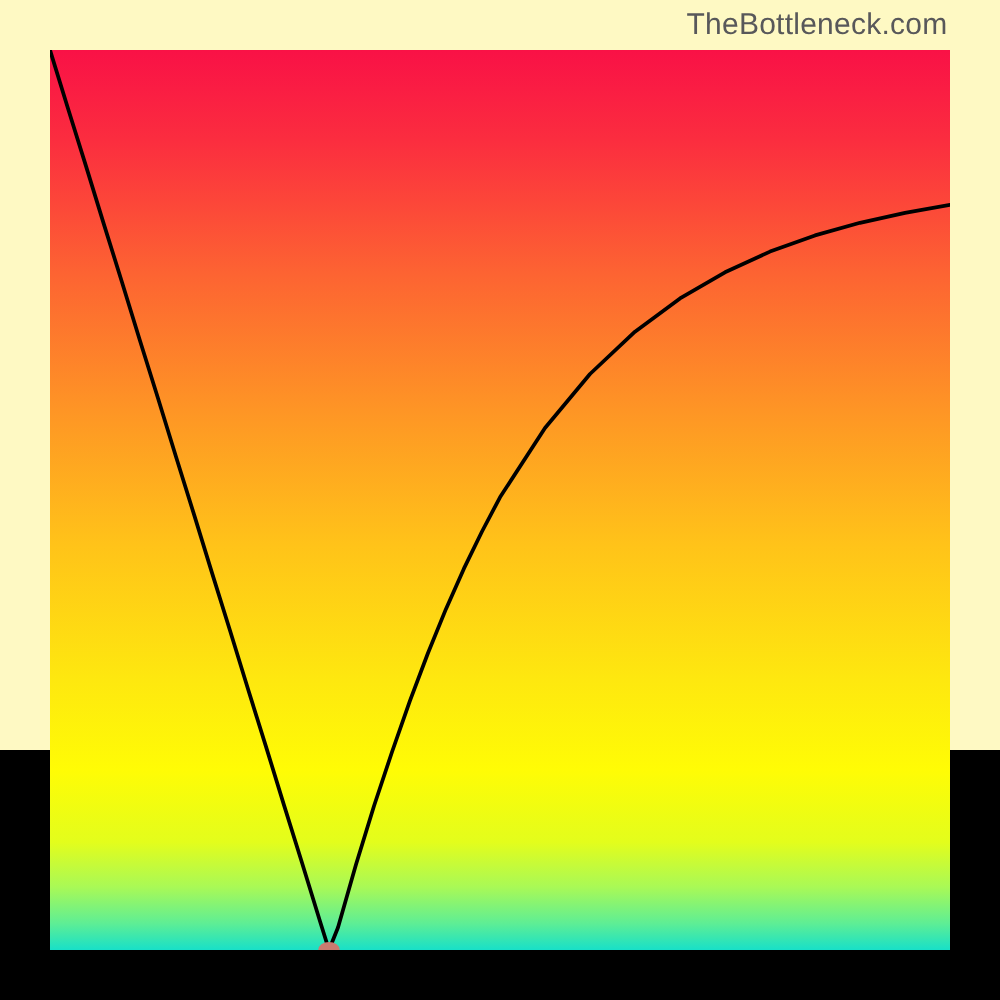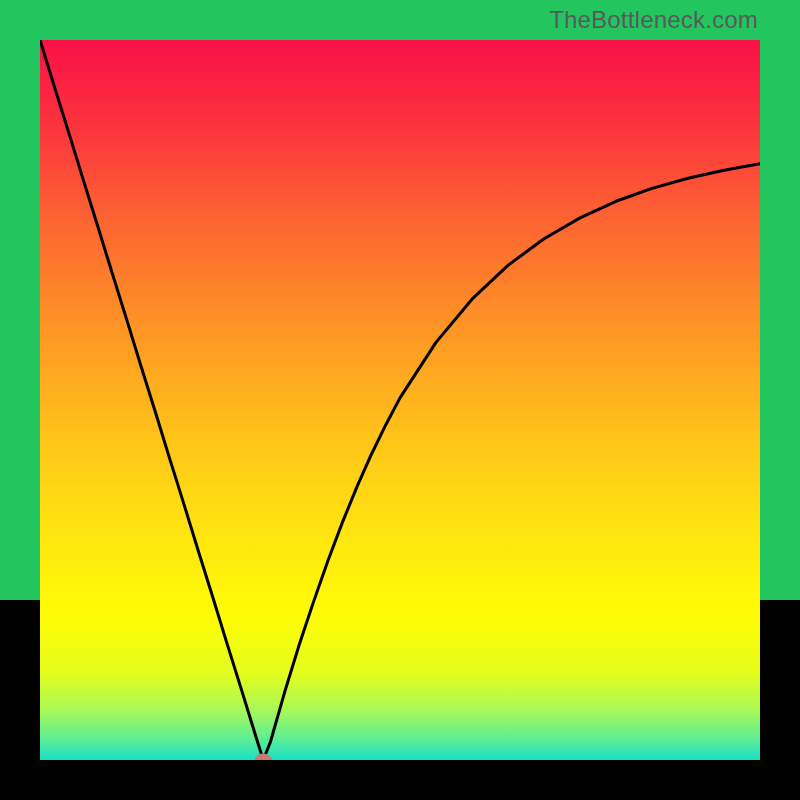--- a/index.html
+++ b/index.html
@@ -8,21 +8,21 @@
     width: 800px;
     height: 800px;
     background: #000;
     font-family: Arial, Helvetica, sans-serif;
     overflow: hidden;
   }
   .frame {
     position: relative;
     width: 800px;
     height: 600px;
-    background: #22c55e;
+    background: #fef9c3;
   }
   .plot {
     position: absolute;
     left: 40px;
     top: 40px;
     width: 720px;
     height: 720px;
     overflow: hidden;
   }
   .gradient {

